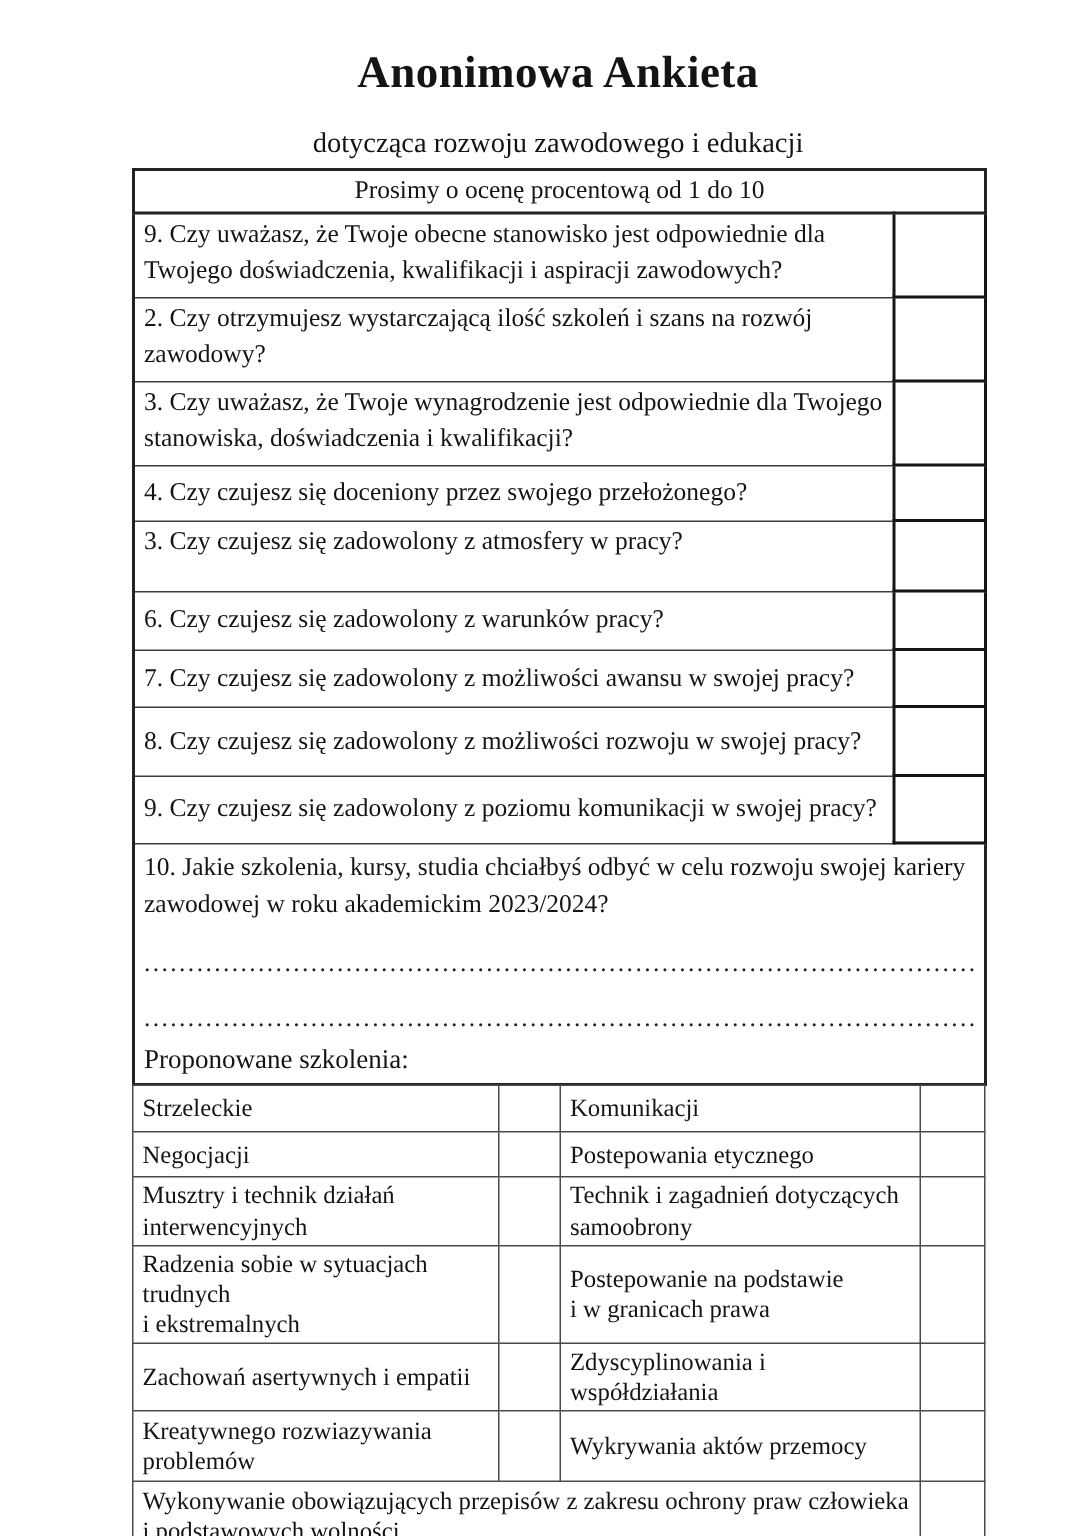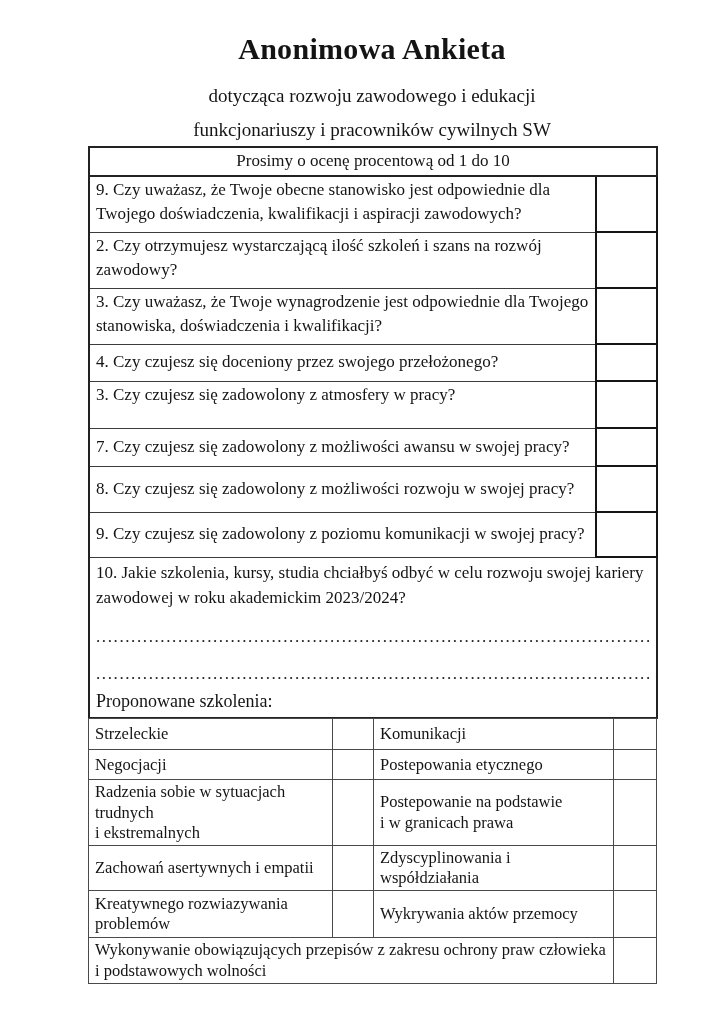--- a/index.html
+++ b/index.html
@@ -33,21 +33,20 @@
   .ttable{margin-top:-1px;border:1px solid #3c3c3c;}
   .ttable td{border:1px solid #4a4a4a;font-size:16.5px;line-height:1.22;padding:2px 6px;vertical-align:middle;}
   .tcell{white-space:pre-line;}
 </style>
 </head>
 <body>
 
 <div class="doc">
   <h1 class="title">Anonimowa Ankieta</h1>
   <p class="sub sub1">dotycząca rozwoju zawodowego i edukacji</p>
-  <p class="sub sub2">funkcjonariuszy i pracowników cywilnych SW</p>
 
   <table class="qtable">
     <colgroup>
         <col style="width:507px">
         <col style="width:61px">
       </colgroup>
     <tbody>
       <tr>
         <td class="qhead" colspan="2">Prosimy o ocenę procentową od 1 do 10</td>
       </tr>
@@ -64,20 +63,24 @@
         <tr>
           <td class="qcell" style="height: 53px; vertical-align: top; margin-top: 48px;">3. Czy uważasz, że Twoje wynagrodzenie jest odpowiednie dla Twojego stanowiska, doświadczenia i kwalifikacji?</td>
           <td class="abox"></td>
         </tr>
         <tr>
           <td class="qcell" style="height: 34px; vertical-align: middle;">4. Czy czujesz się doceniony przez swojego przełożonego?</td>
           <td class="abox"></td>
         </tr>
         <tr>
           <td class="qcell" style="height: 44px; vertical-align: top;">3. Czy czujesz się zadowolony z atmosfery w pracy?</td>
+          <td class="abox"></td>
+        </tr>
+        <tr>
+          <td class="qcell" style="height: 36px; vertical-align: middle;">6. Czy czujesz się zadowolony z warunków pracy?</td>
           <td class="abox"></td>
         </tr>
         <tr>
           <td class="qcell" style="height: 35px; vertical-align: middle;">7. Czy czujesz się zadowolony z możliwości awansu w swojej pracy?</td>
           <td class="abox"></td>
         </tr>
         <tr>
           <td class="qcell" style="height: 43px; vertical-align: middle;">8. Czy czujesz się zadowolony z możliwości rozwoju w swojej pracy?</td>
           <td class="abox"></td>
         </tr>
@@ -112,20 +115,28 @@
           <td class="tcell" style="height: 26px;">Komunikacji</td>
           <td class="tbox"></td>
         </tr>
         <tr>
           <td class="tcell" style="height: 25px;">Negocjacji</td>
           <td class="tbox"></td>
           <td class="tcell" style="height: 25px;">Postepowania etycznego</td>
           <td class="tbox"></td>
         </tr>
         <tr>
+          <td class="tcell" style="height: 39px;">Musztry i technik działań
+interwencyjnych</td>
+          <td class="tbox"></td>
+          <td class="tcell" style="height: 39px;">Technik i zagadnień dotyczących
+samoobrony</td>
+          <td class="tbox"></td>
+        </tr>
+        <tr>
           <td class="tcell" style="height: 41px;">Radzenia sobie w sytuacjach trudnych
 i ekstremalnych</td>
           <td class="tbox"></td>
           <td class="tcell" style="height: 41px;">Postepowanie na podstawie
 i w granicach prawa</td>
           <td class="tbox"></td>
         </tr>
         <tr>
           <td class="tcell" style="height: 26px;">Zachowań asertywnych i empatii</td>
           <td class="tbox"></td>

